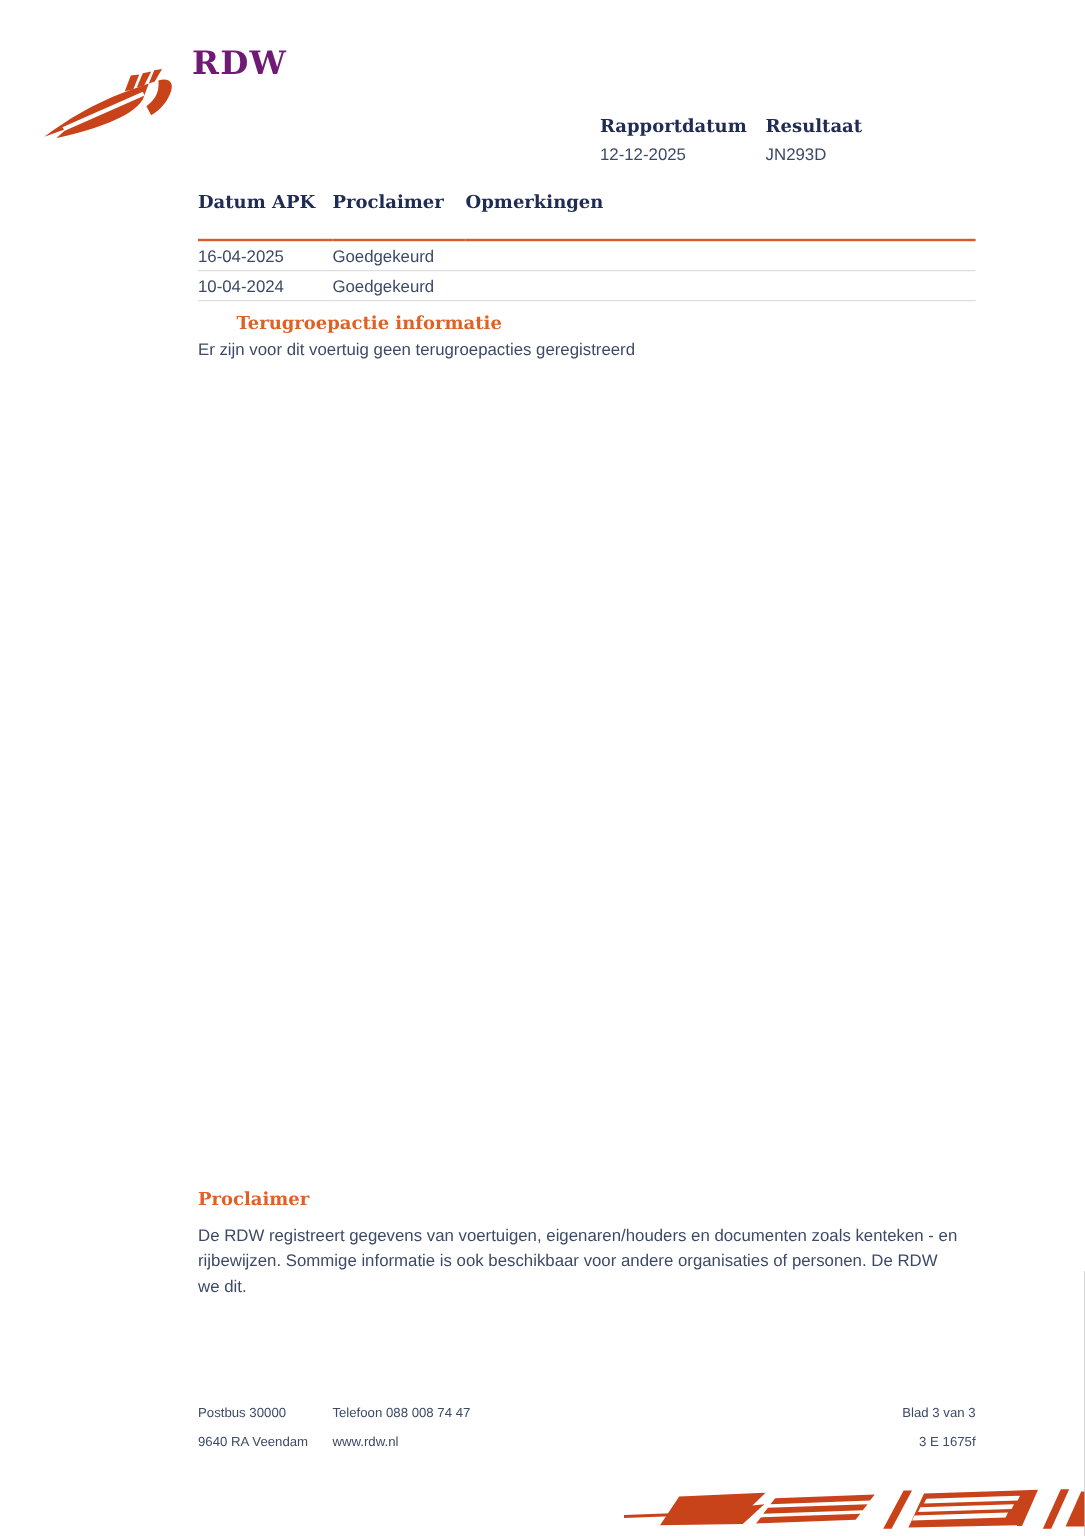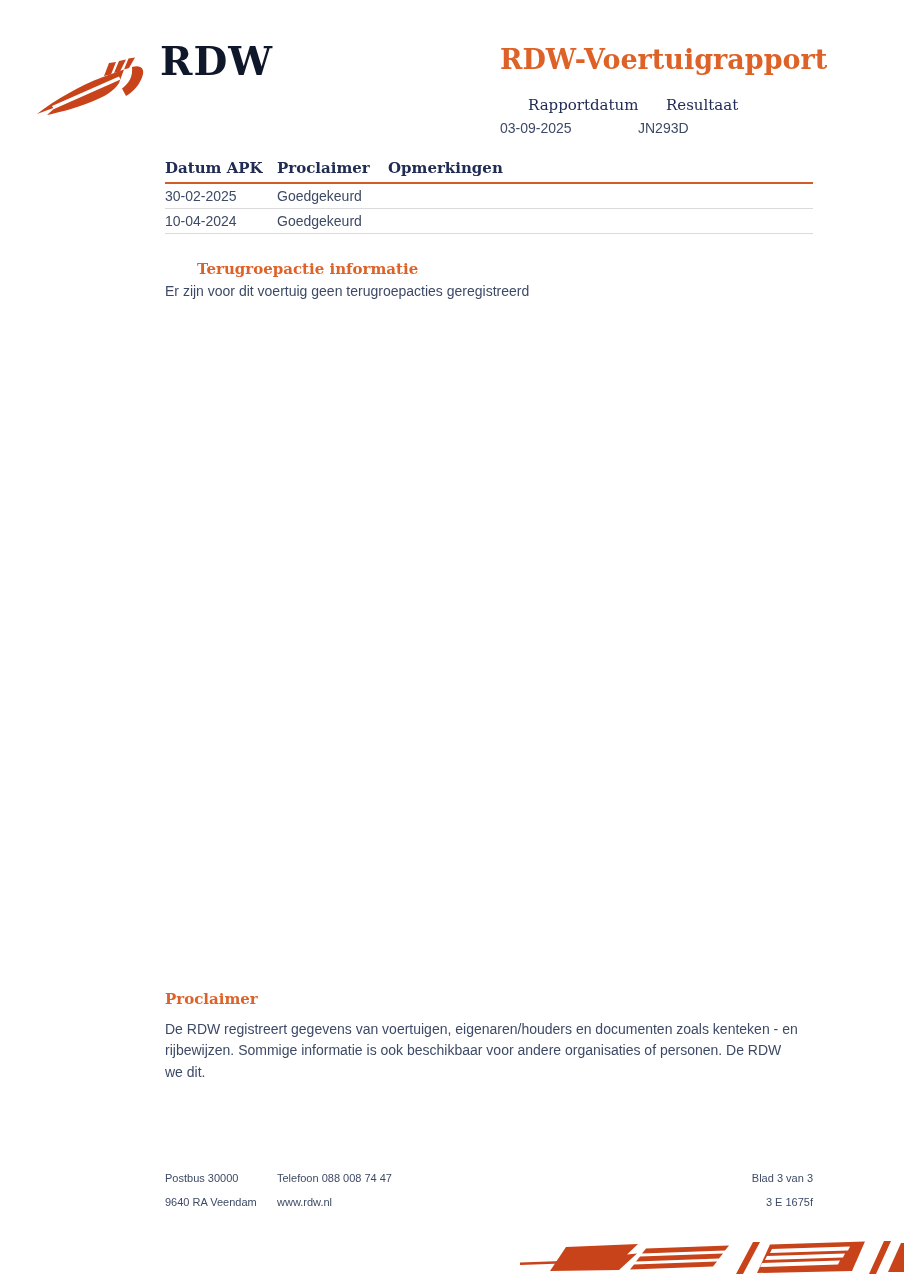--- a/index.html
+++ b/index.html
@@ -14,56 +14,55 @@
     color: #3d4a66;
   }
   .abs { position: absolute; }
 
   
   .logo-icon { left: 35px; top: 53px; width: 122px; height: 64px; }
   .logo-text {
     left: 160px; top: 38px;
     font-family: "DejaVu Serif", serif;
     font-weight: 700;
-    font-size: 39px;
+    font-size: 27px;
     letter-spacing: 1px;
-    color: #0f172a;
+    color: #701a75;
   }
   .report-title {
     left: 500px; top: 44px;
     font-family: "DejaVu Serif", serif;
     font-weight: 700;
     font-size: 27px;
     color: #de6227;
     margin: 0;
   }
   .meta-label {
     font-family: "DejaVu Serif", serif;
-    font-weight: 400;
+    font-weight: 700;
     font-size: 15px;
     color: #212c55;
-    margin-left: 28px;
   }
   .meta-value { font-size: 14px; color: #3d4a66; margin-top: 6px; }
   .meta-col-1 { left: 500px; top: 96px; }
   .meta-col-2 { left: 638px; top: 96px; }
 
   
   .apk-table {
     left: 165px; top: 159px; width: 648px;
     border-collapse: collapse;
     table-layout: fixed;
   }
   .apk-table th {
     font-family: "DejaVu Serif", serif;
     font-weight: 700;
     font-size: 15px;
     color: #212c55;
     text-align: left;
-    padding: 0 0 5px 0;
+    padding: 0 0 22px 0;
     border-bottom: 2px solid #d45a28;
   }
   .apk-table col.c1 { width: 112px; }
   .apk-table col.c2 { width: 111px; }
   .apk-table td {
     font-size: 14px;
     color: #3d4a66;
     padding: 4px 0 4px 0;
     border-bottom: 1px solid #dbdbdb;
     height: 16px;
@@ -111,25 +110,24 @@
         <path d="M89,16.5 L93.5,5.5 L100,4.5 L94,15 Z"></path>
 
         <path d="M97,14 C106,11.5 110,16 107.5,23 C105,31 99,38.5 91,43 L87,35.5 C94,30 98,24 97,14 Z"></path>
       </g>
 
       <path d="M17,53 L84,23.5 L85.5,26.5 L19,56 Z" fill="#ffffff"></path>
     </svg>
   </span>
   <span class="abs logo-text">RDW</span>
 
-  <h1 class="abs report-title">RDW-Voertuigrapport</h1>
 
   <div class="abs meta-col-1">
     <div class="meta-label">Rapportdatum</div>
-    <div class="meta-value">03-09-2025</div>
+    <div class="meta-value">12-12-2025</div>
   </div>
   <div class="abs meta-col-2">
     <div class="meta-label">Resultaat</div>
     <div class="meta-value">JN293D</div>
   </div>
 
   <table class="abs apk-table">
     <colgroup>
         <col class="c1">
         <col class="c2">
@@ -137,21 +135,21 @@
       </colgroup>
     <thead>
       <tr>
         <th>Datum APK</th>
         <th>Proclaimer</th>
         <th>Opmerkingen</th>
       </tr>
     </thead>
     <tbody>
       <tr>
-        <td>30-02-2025</td>
+        <td>16-04-2025</td>
         <td>Goedgekeurd</td>
         <td></td>
       </tr>
       <tr>
         <td>10-04-2024</td>
         <td>Goedgekeurd</td>
         <td></td>
       </tr>
     </tbody>
   </table>

